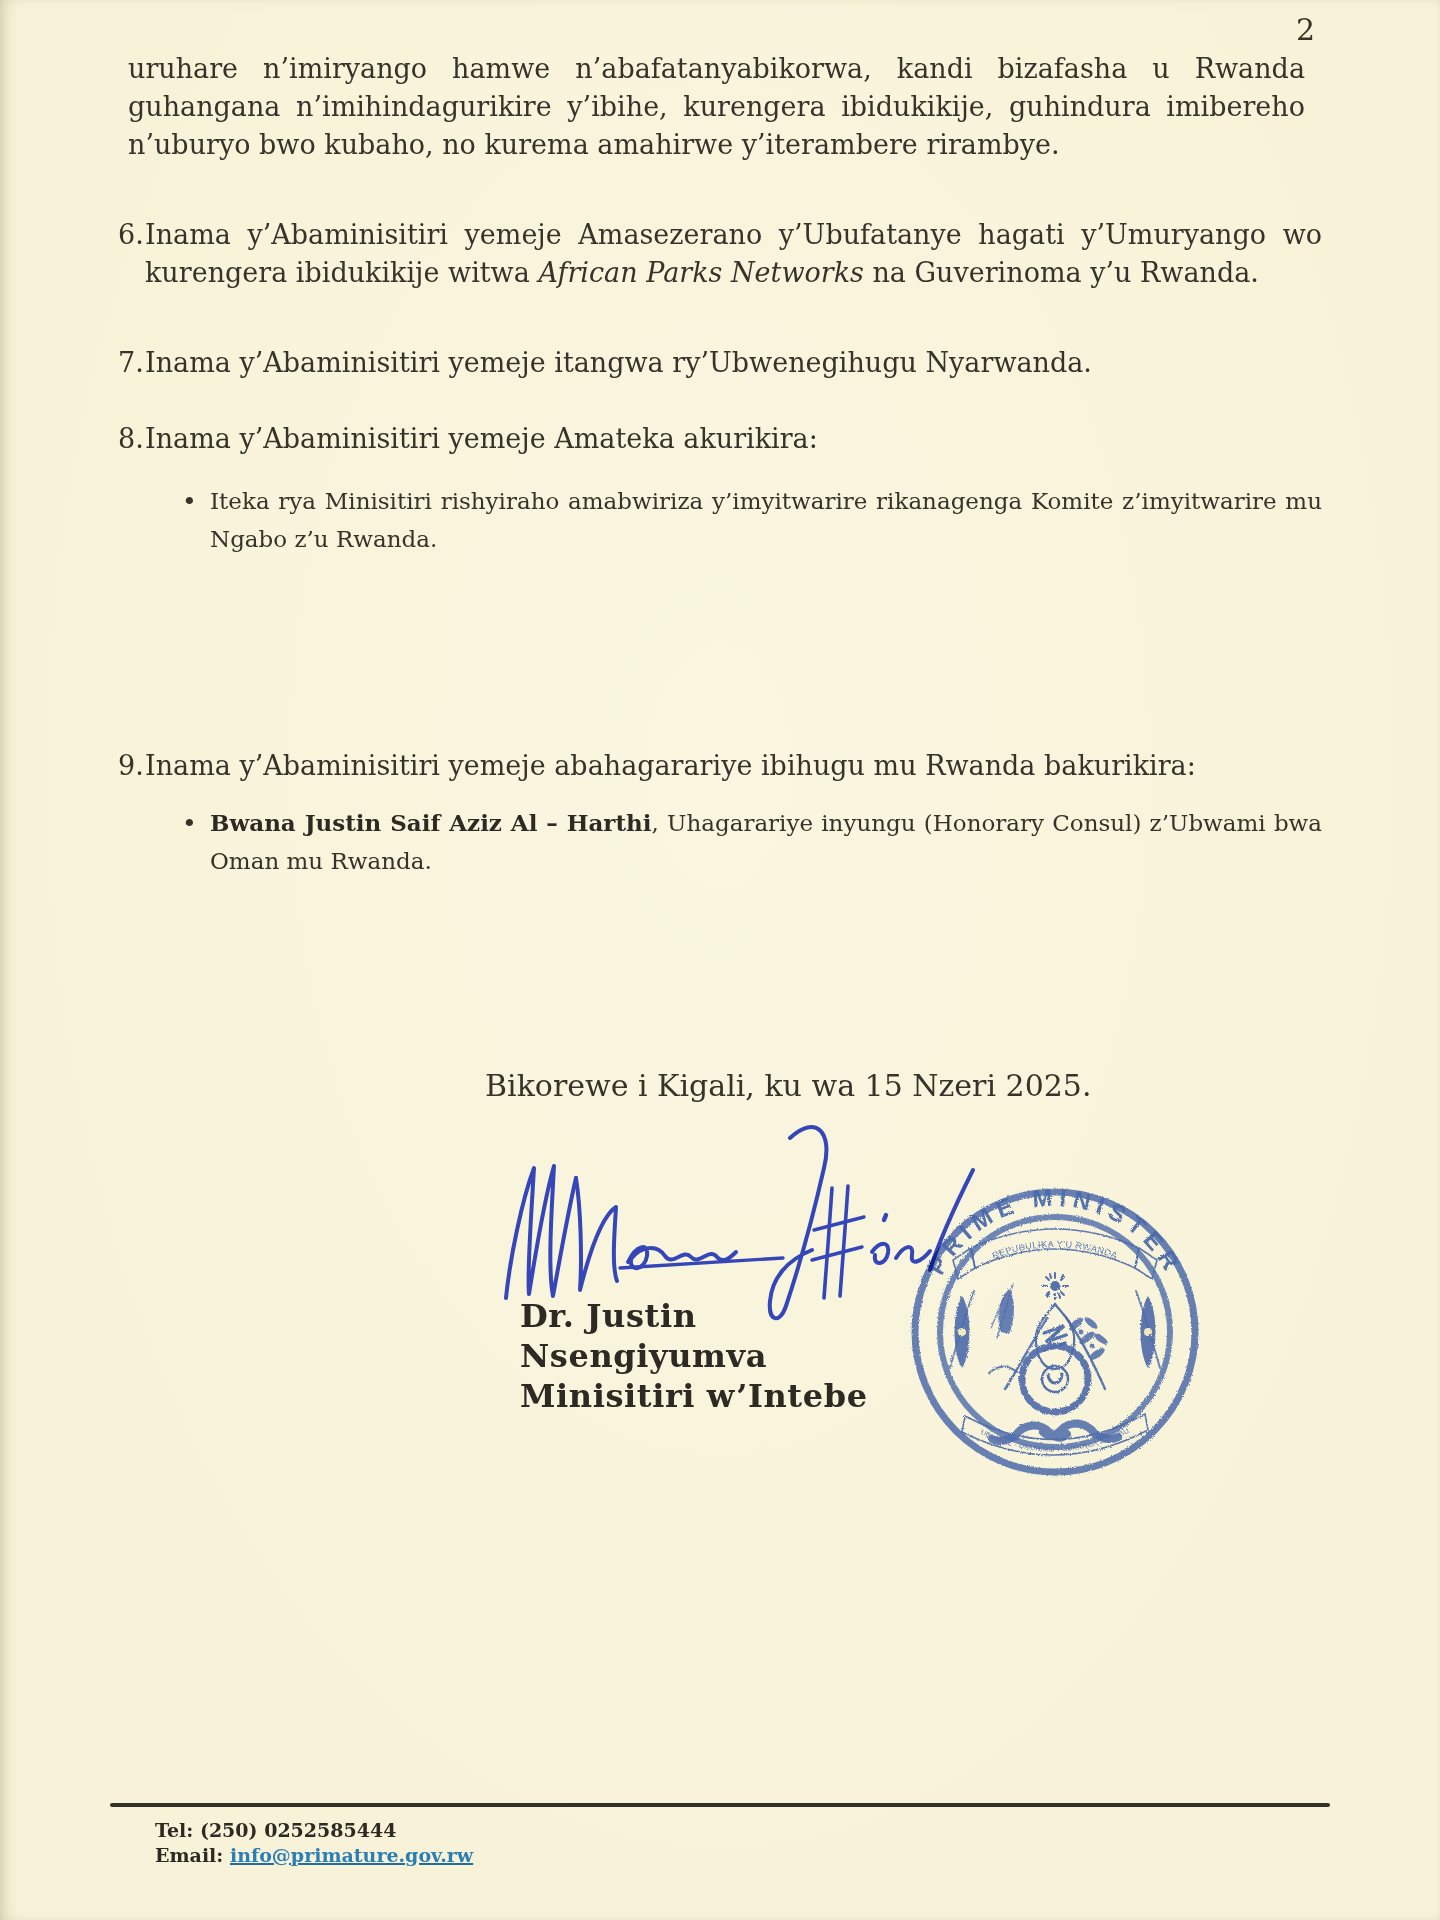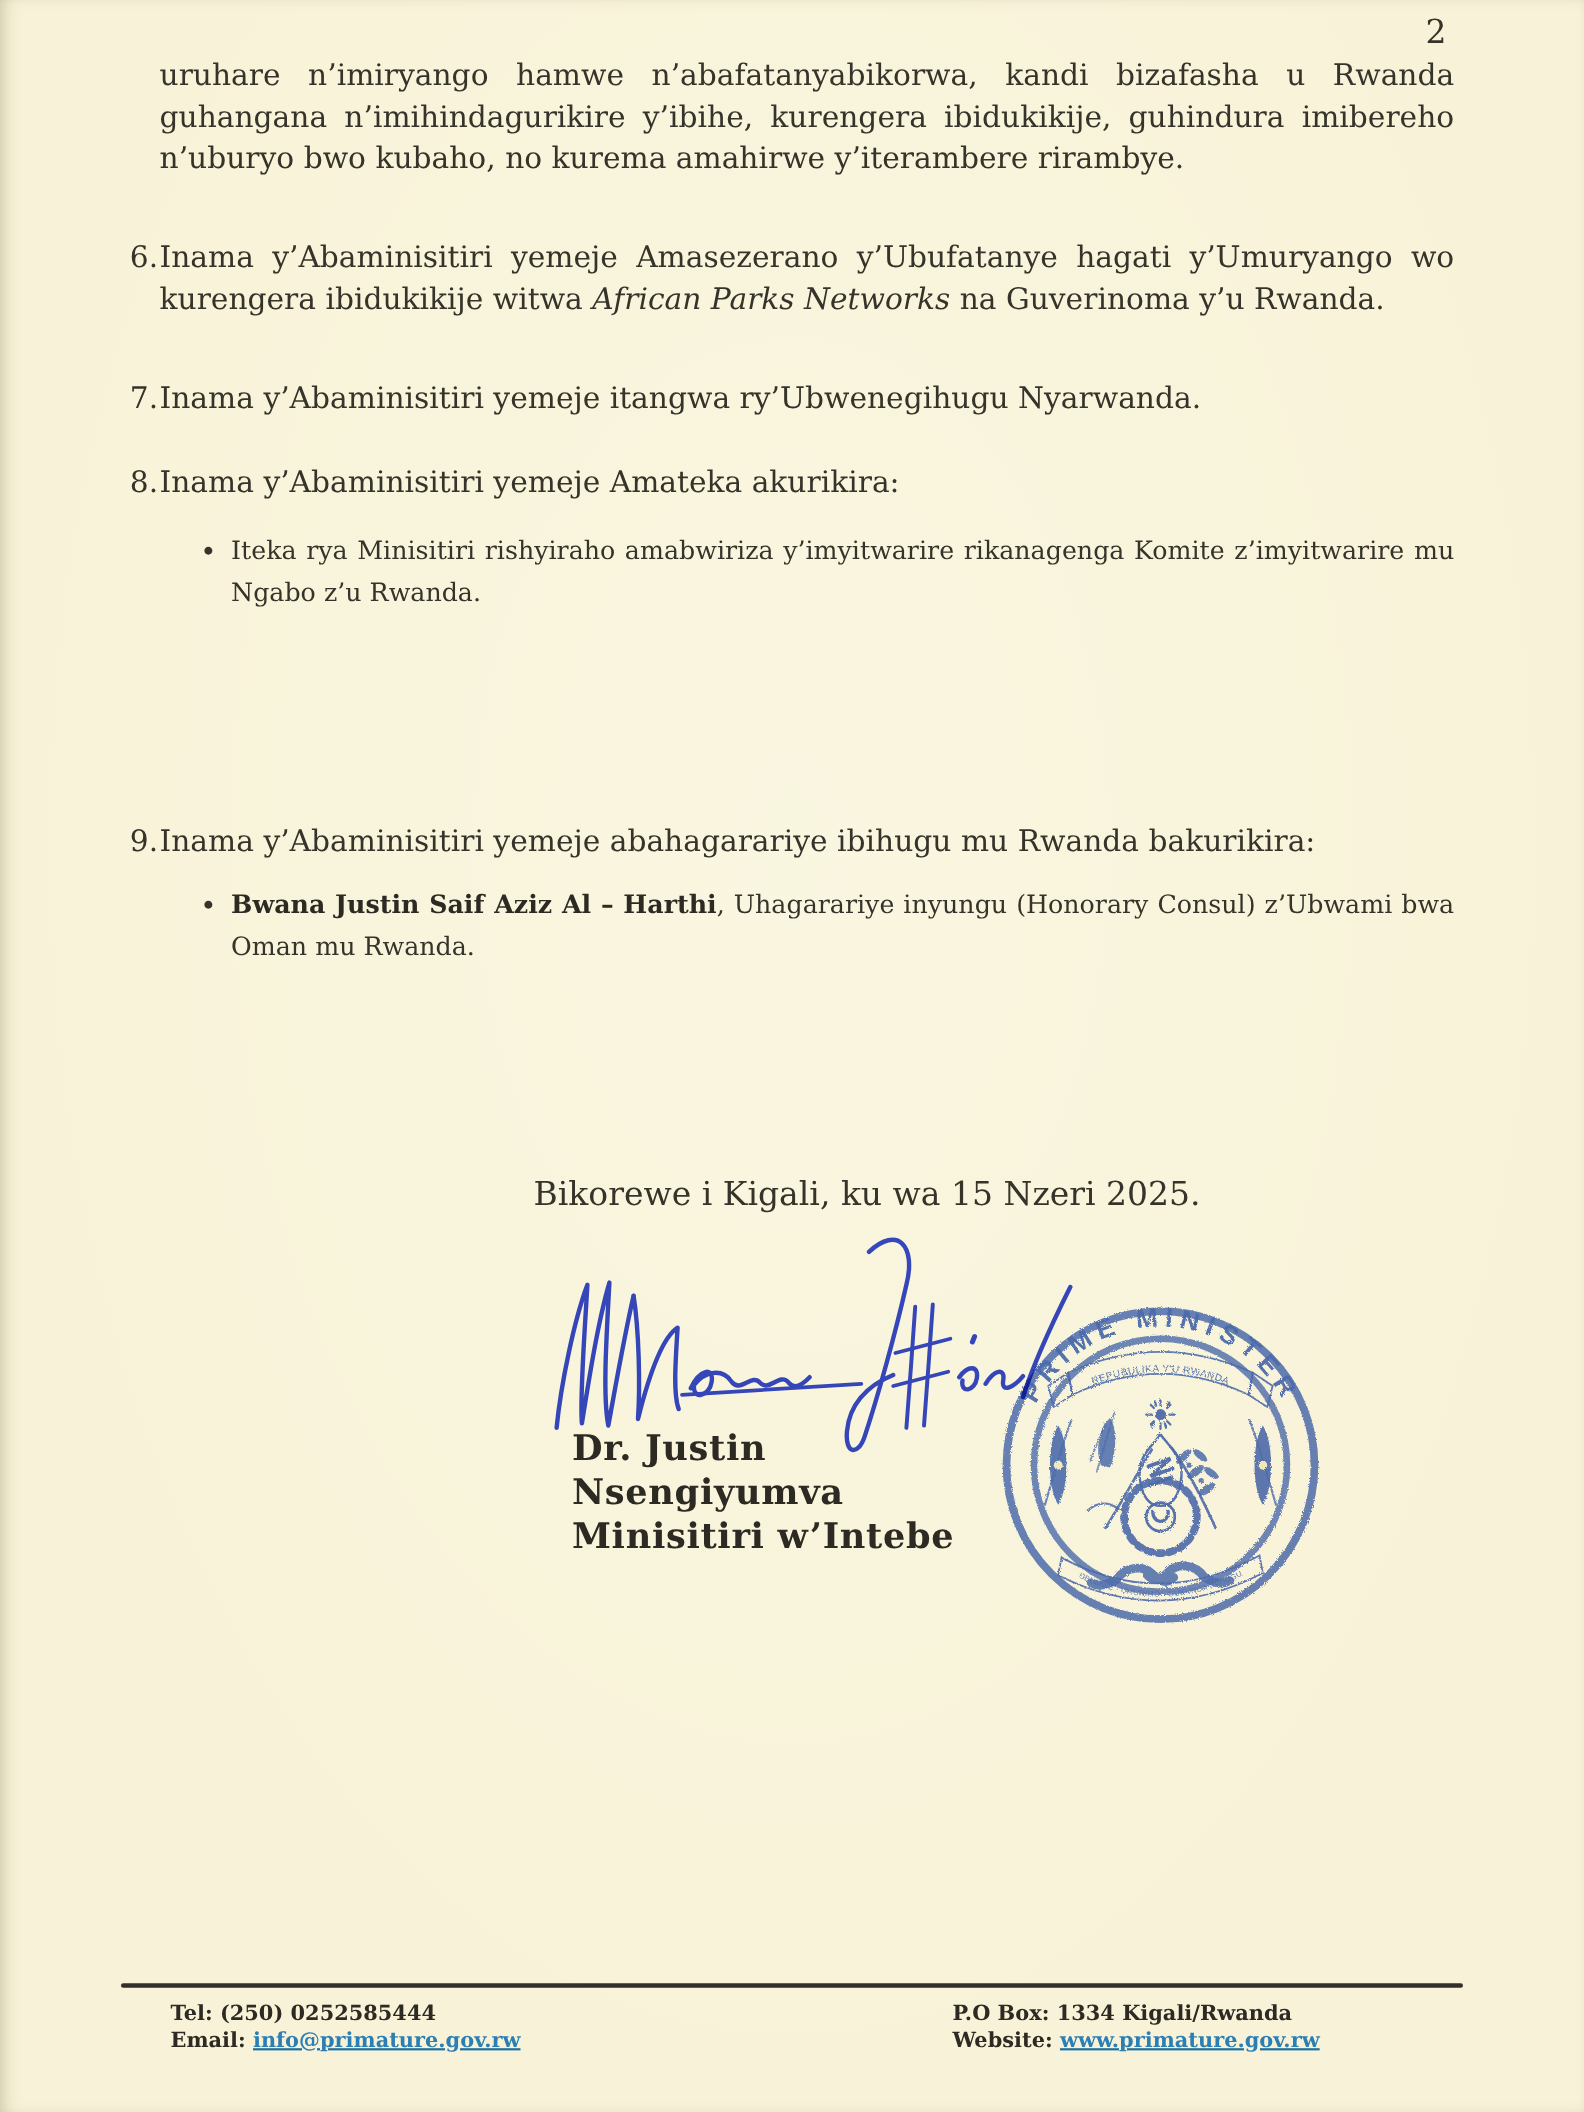--- a/index.html
+++ b/index.html
@@ -10,21 +10,21 @@
     background:#f8f3d8;
     background-image:radial-gradient(ellipse at 50% 40%, rgba(255,255,250,.25), rgba(0,0,0,0) 70%);
     box-shadow:inset 10px 0 18px -10px rgba(80,70,35,.35), inset -4px 0 10px -8px rgba(80,70,35,.2);
     overflow:hidden;
     font-family:"DejaVu Serif", serif;
     color:#35332a;
   }
   .abs{position:absolute;}
   .pgnum{left:1296px;top:12px;font-size:30px;}
   .bodytext{font-size:27px;line-height:38px;text-align:justify;}
-  .intro{left:145px;top:50px;width:1177px;}
+  .intro{left:128px;top:50px;width:1177px;}
   .nitem{left:118px;width:1204px;display:flex;}
   .nitem .inum{flex:none;width:27px;font-size:27px;line-height:38px;}
   .nitem .itext{flex:1;}
   .blist{left:180px;width:1142px;list-style:none;margin:0;padding:0;}
   .blist li{position:relative;padding-left:30px;font-size:23px;line-height:38px;text-align:justify;}
   .blist li + li{margin-top:0px;}
   .blist li::before{content:"\2022";position:absolute;left:2px;top:1px;font-size:25px;color:#35332a;}
   .blist b, .bold{font-weight:bold;color:#2c2a22;}
   .dateline{left:437px;top:1068px;font-size:30px;margin-left:48px;}
   .sigblock{left:520px;top:1296px;width:400px;text-align:left;font-weight:bold;color:#2c2a22;font-size:32px;line-height:40px;letter-spacing:.6px;}
@@ -179,24 +179,14 @@
     <div>
       <span class="flabel">Tel:</span>
       <span>(250) 0252585444</span>
     </div>
     <div>
       <span class="flabel">Email:</span>
       <a class="flink">info@primature.gov.rw</a>
     </div>
   </div>
 
-  <div class="abs footcol footR">
-    <div>
-      <span class="flabel">P.O Box:</span>
-      <span>1334 Kigali/Rwanda</span>
-    </div>
-    <div>
-      <span class="flabel">Website:</span>
-      <a class="flink">www.primature.gov.rw</a>
-    </div>
-  </div>
 
 </div>
 
 </body></html>

